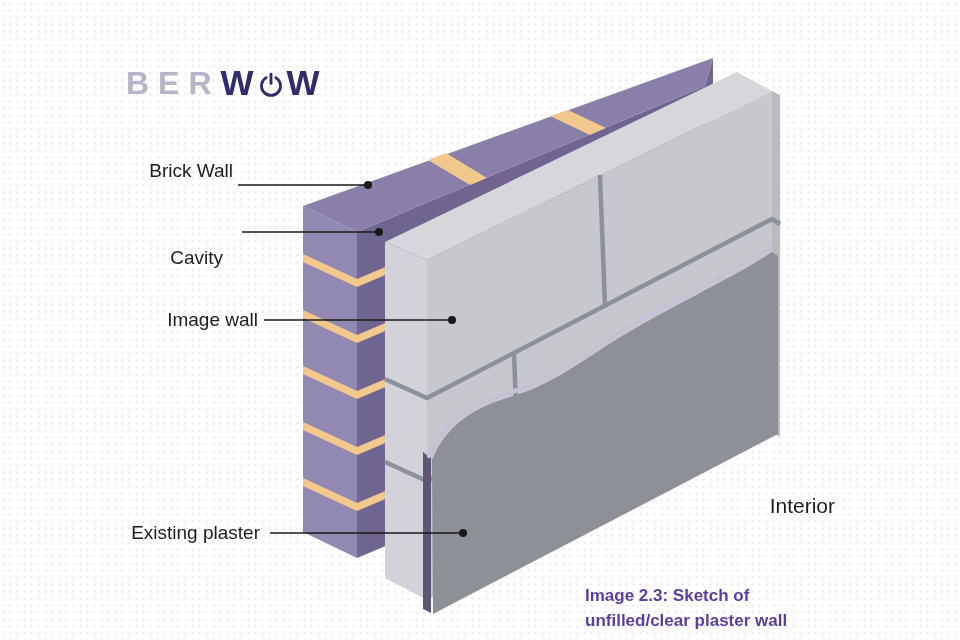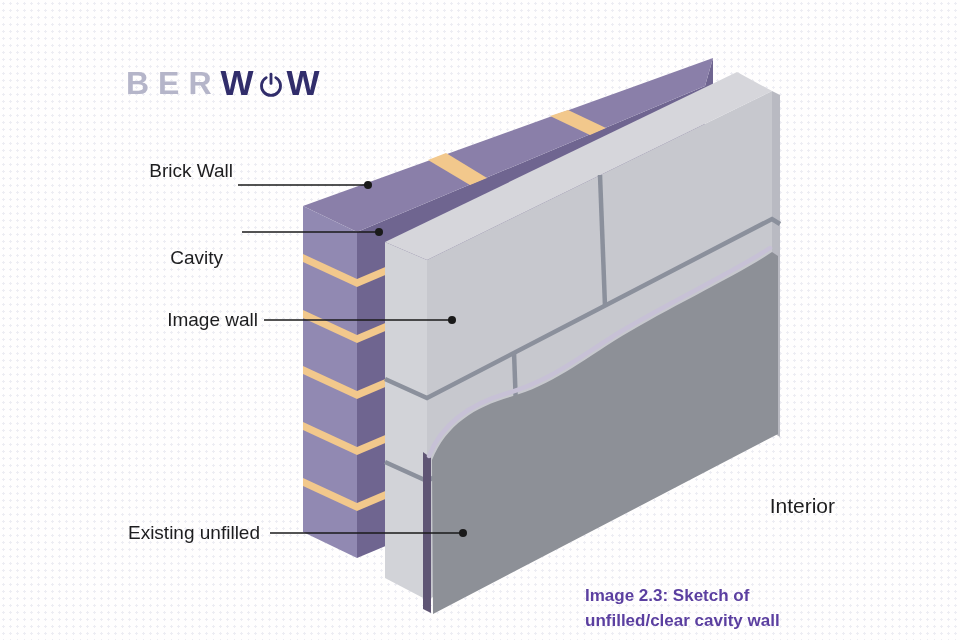--- a/index.html
+++ b/index.html
@@ -120,22 +120,22 @@
     <svg class="logo-power" viewBox="0 0 24 24">
       <path class="s-power" d="M 7.6,5.2 A 8.8,8.8 0 1 0 16.4,5.2"></path>
       <line class="s-power" x1="12" y1="2" x2="12" y2="10.5"></line>
     </svg>
     <span class="logo-dark">W</span>
   </div>
 
   <div class="callout lbl-brick">Brick Wall</div>
   <div class="callout lbl-cavity">Cavity</div>
   <div class="callout lbl-block">Image wall</div>
-  <div class="callout lbl-plaster">Existing unfilled</div>
+  <div class="callout lbl-plaster">Existing plaster</div>
 
   <div class="interior">Interior</div>
 
   <div class="caption">
     <div>Image 2.3: Sketch of</div>
-    <div>unfilled/clear cavity wall</div>
+    <div>unfilled/clear plaster wall</div>
   </div>
 
 </div>
 
 </body></html>

